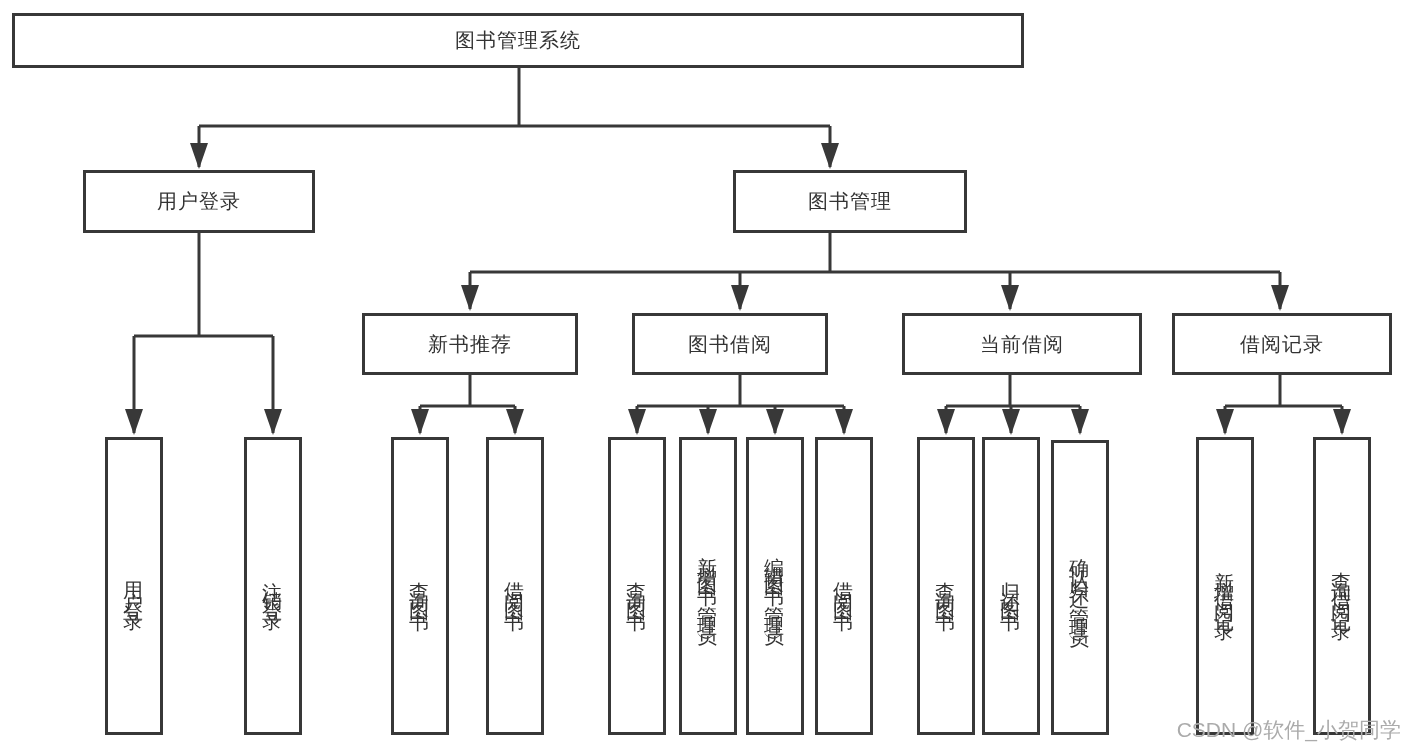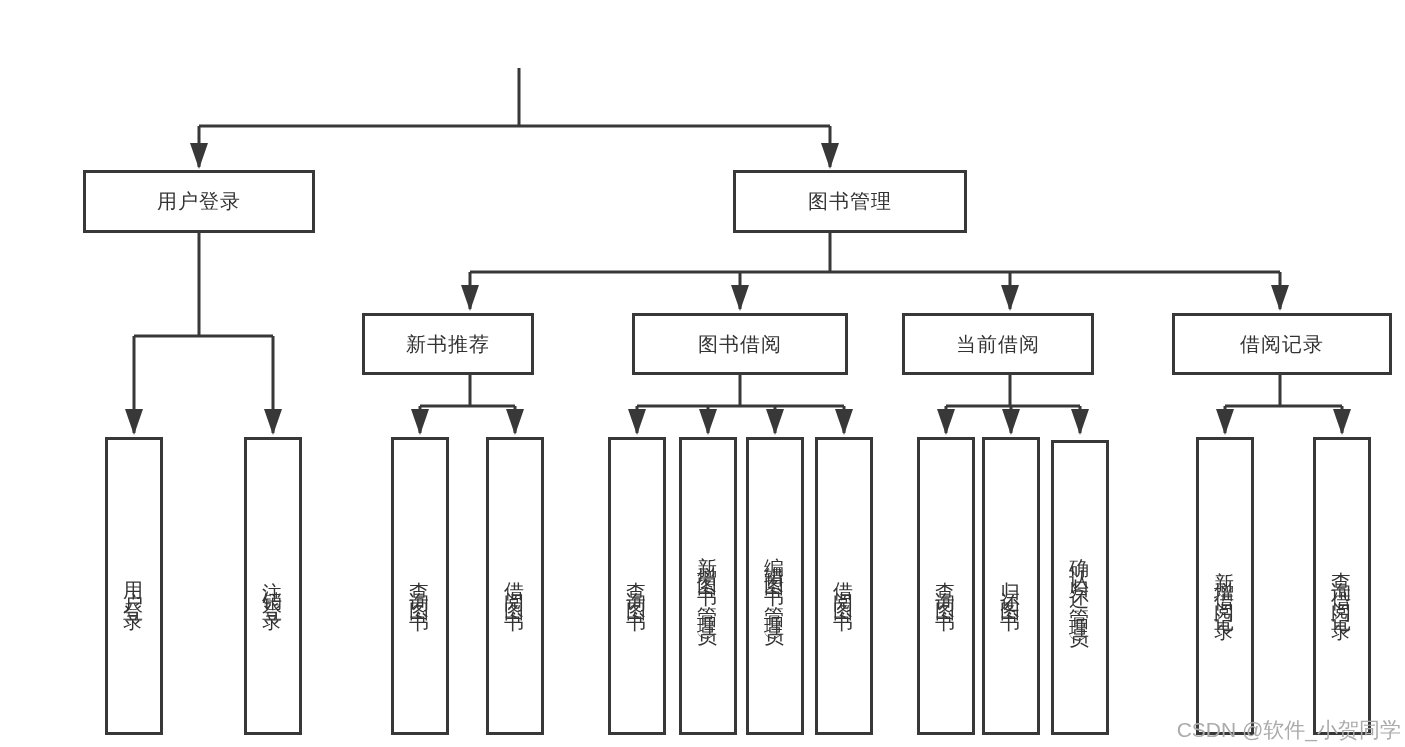--- a/index.html
+++ b/index.html
@@ -102,35 +102,38 @@
       <polygon points="1011,435 1002,409 1020,409"></polygon>
       <polygon points="1080,435 1071,409 1089,409"></polygon>
     </g>
     <g>
       <path d="M1280 375 V406 M1225 406 H1342 M1225 406 V433 M1342 406 V433"></path>
       <polygon points="1225,435 1216,409 1234,409"></polygon>
       <polygon points="1342,435 1333,409 1351,409"></polygon>
     </g>
   </svg>
 
+  <div class="node hnode" style="left:12px; top:13px; width:1012px; height:55px;">
+    <span>图书管理系统</span>
+  </div>
 
   <div class="node hnode" style="left:83px; top:170px; width:232px; height:63px;">
     <span>用户登录</span>
   </div>
   <div class="node hnode" style="left:713px; top:170px; width:234px; height:63px;margin-left:20px;">
     <span>图书管理</span>
   </div>
 
-  <div class="node hnode" style="left:362px; top:313px; width:172px; height:62px;">
+  <div class="node hnode" style="left:362px; top:313px; width:216px; height:62px;">
     <span>新书推荐</span>
   </div>
-  <div class="node hnode" style="left:632px; top:313px; width:216px; height:62px;">
+  <div class="node hnode" style="left:632px; top:313px; width:196px; height:62px;">
     <span>图书借阅</span>
   </div>
-  <div class="node hnode" style="left:902px; top:313px; width:192px; height:62px;">
+  <div class="node hnode" style="left:902px; top:313px; width:240px; height:62px;">
     <span>当前借阅</span>
   </div>
   <div class="node hnode" style="left:1172px; top:313px; width:220px; height:62px;">
     <span>借阅记录</span>
   </div>
 
   <div class="node vnode" style="left:105px; top:437px; width:58px; height:298px;">
     <span>用户登录</span>
   </div>
   <div class="node vnode" style="left:244px; top:437px; width:58px; height:298px;">

